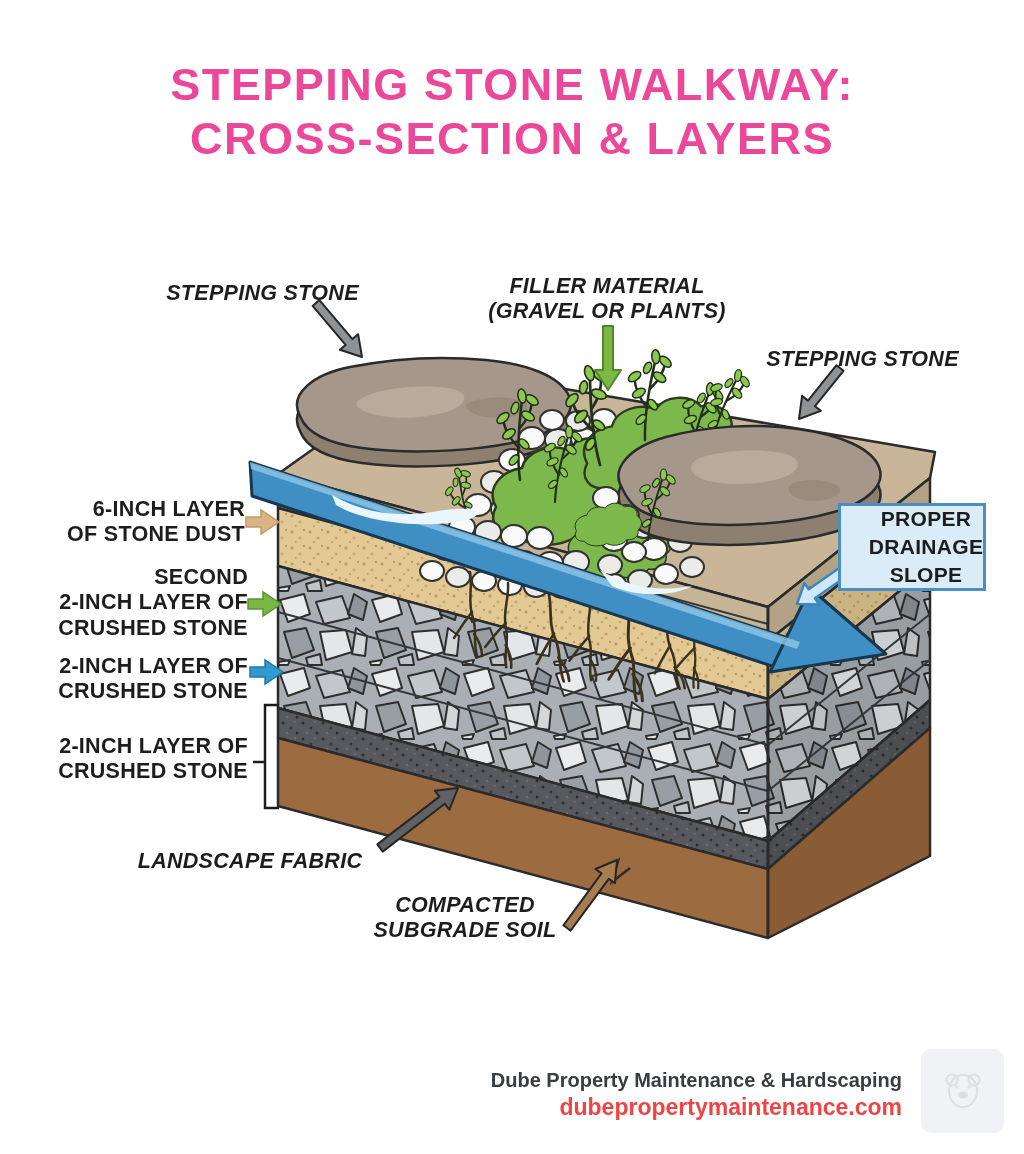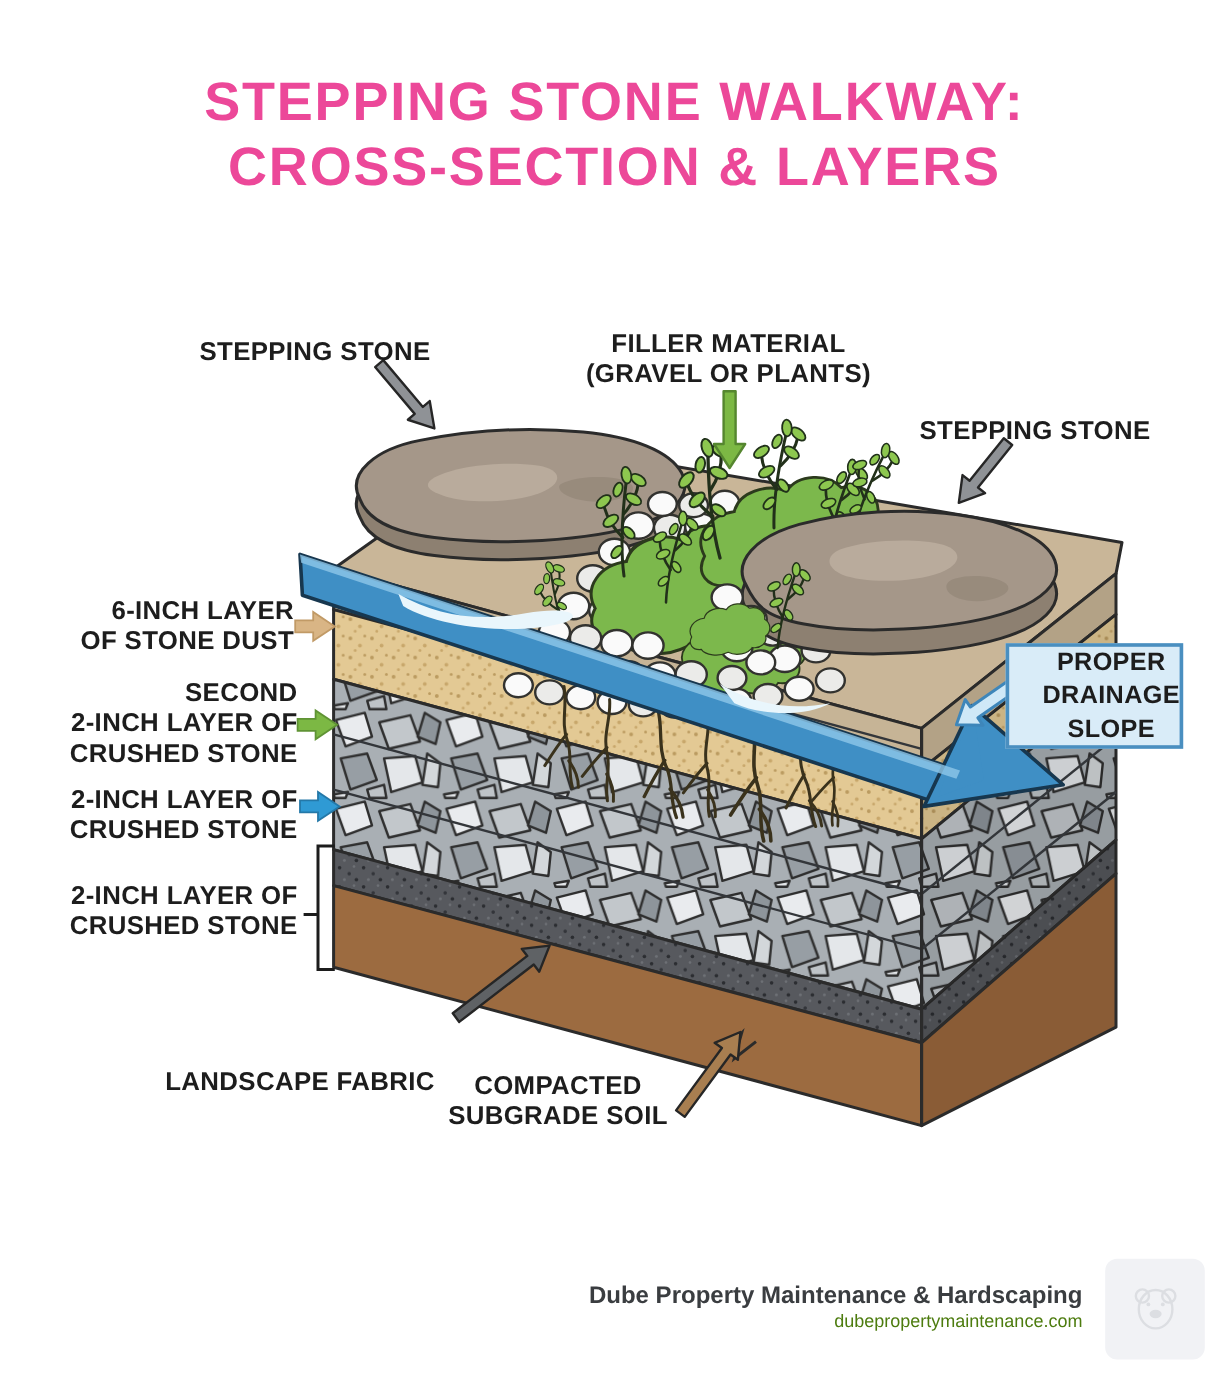--- a/index.html
+++ b/index.html
@@ -12,35 +12,35 @@
     position:absolute; left:0; top:58px; width:100%;
     text-align:center; font-size:45px; font-weight:700;
     letter-spacing:1.5px; line-height:1.2; color:#ec4899;
     white-space:pre-line; margin:0;
   }
   .label {
     position:absolute; font-size:21.5px; font-weight:700;
     letter-spacing:.3px; line-height:1.18; color:#1d1d1d;
     white-space:pre-line;
   }
-  .ta-c { text-align:center; }
+  .ta-c { text-align:center;font-style:italic; }
   .ta-r { text-align:right; }
   .drainage-box {
-    position:absolute; left:838px; top:536px; width:148px; height:88px;
+    position:absolute; left:838px; top:503px; width:148px; height:88px;
     background:#d9ecf8; border:3px solid #4a8fc0; box-sizing:border-box;
     display:flex; align-items:center; justify-content:center;
     font-size:21px; font-weight:700; color:#1d1d1d; text-align:center;
     line-height:1.33; white-space:pre-line; letter-spacing:.3px;padding-left:28px;
   }
   .diagram-svg { position:absolute; left:0; top:0; width:1024px; height:1154px; }
   .footer-text {
     position:absolute; right:122px; top:1068px; text-align:right; line-height:1.25;
   }
   .footer-brand { font-size:20px; font-weight:700; color:#3a3d40; }
-  .footer-site  { font-size:15px; font-weight:400; color:#4d7c0f; }
+  .footer-site  { font-size:23px; font-weight:700; color:#ef4444; }
   .logo-box {
     position:absolute; left:921px; top:1049px; width:83px; height:84px;
     background:#f1f2f5; border-radius:10px;
     display:flex; align-items:center; justify-content:center;
   }
   
   .ol      { stroke:#2b2b2b; stroke-width:2.5; stroke-linejoin:round; }
   .thin    { stroke:#33363a; stroke-width:2; }
   .pebble  { fill:#fafafa; stroke:#32322f; stroke-width:2; }
   .pebble2 { fill:#ebebe9; stroke:#32322f; stroke-width:2; }
@@ -275,21 +275,21 @@
   <div class="label ta-c" style="left:750px; top:347px; width:225px;">STEPPING STONE</div>
   <div class="label ta-r" style="left:40px; top:497px; width:205px;">6-INCH LAYER
 OF STONE DUST</div>
   <div class="label ta-r" style="left:38px; top:565px; width:210px;text-align:right;">SECOND
 2-INCH LAYER OF
 CRUSHED STONE</div>
   <div class="label ta-r" style="left:38px; top:654px; width:210px;">2-INCH LAYER OF
 CRUSHED STONE</div>
   <div class="label ta-r" style="left:38px; top:734px; width:210px;">2-INCH LAYER OF
 CRUSHED STONE</div>
-  <div class="label ta-c" style="left:120px; top:849px; width:260px;margin-top:40px;">LANDSCAPE FABRIC</div>
+  <div class="label ta-c" style="left:120px; top:849px; width:260px;">LANDSCAPE FABRIC</div>
   <div class="label ta-c" style="left:345px; top:893px; width:240px;">COMPACTED
 SUBGRADE SOIL</div>
 
   <div class="drainage-box">PROPER
 DRAINAGE
 SLOPE</div>
 
   <div class="footer-text">
     <div class="footer-brand">Dube Property Maintenance &amp; Hardscaping</div>
     <div class="footer-site">dubepropertymaintenance.com</div>

